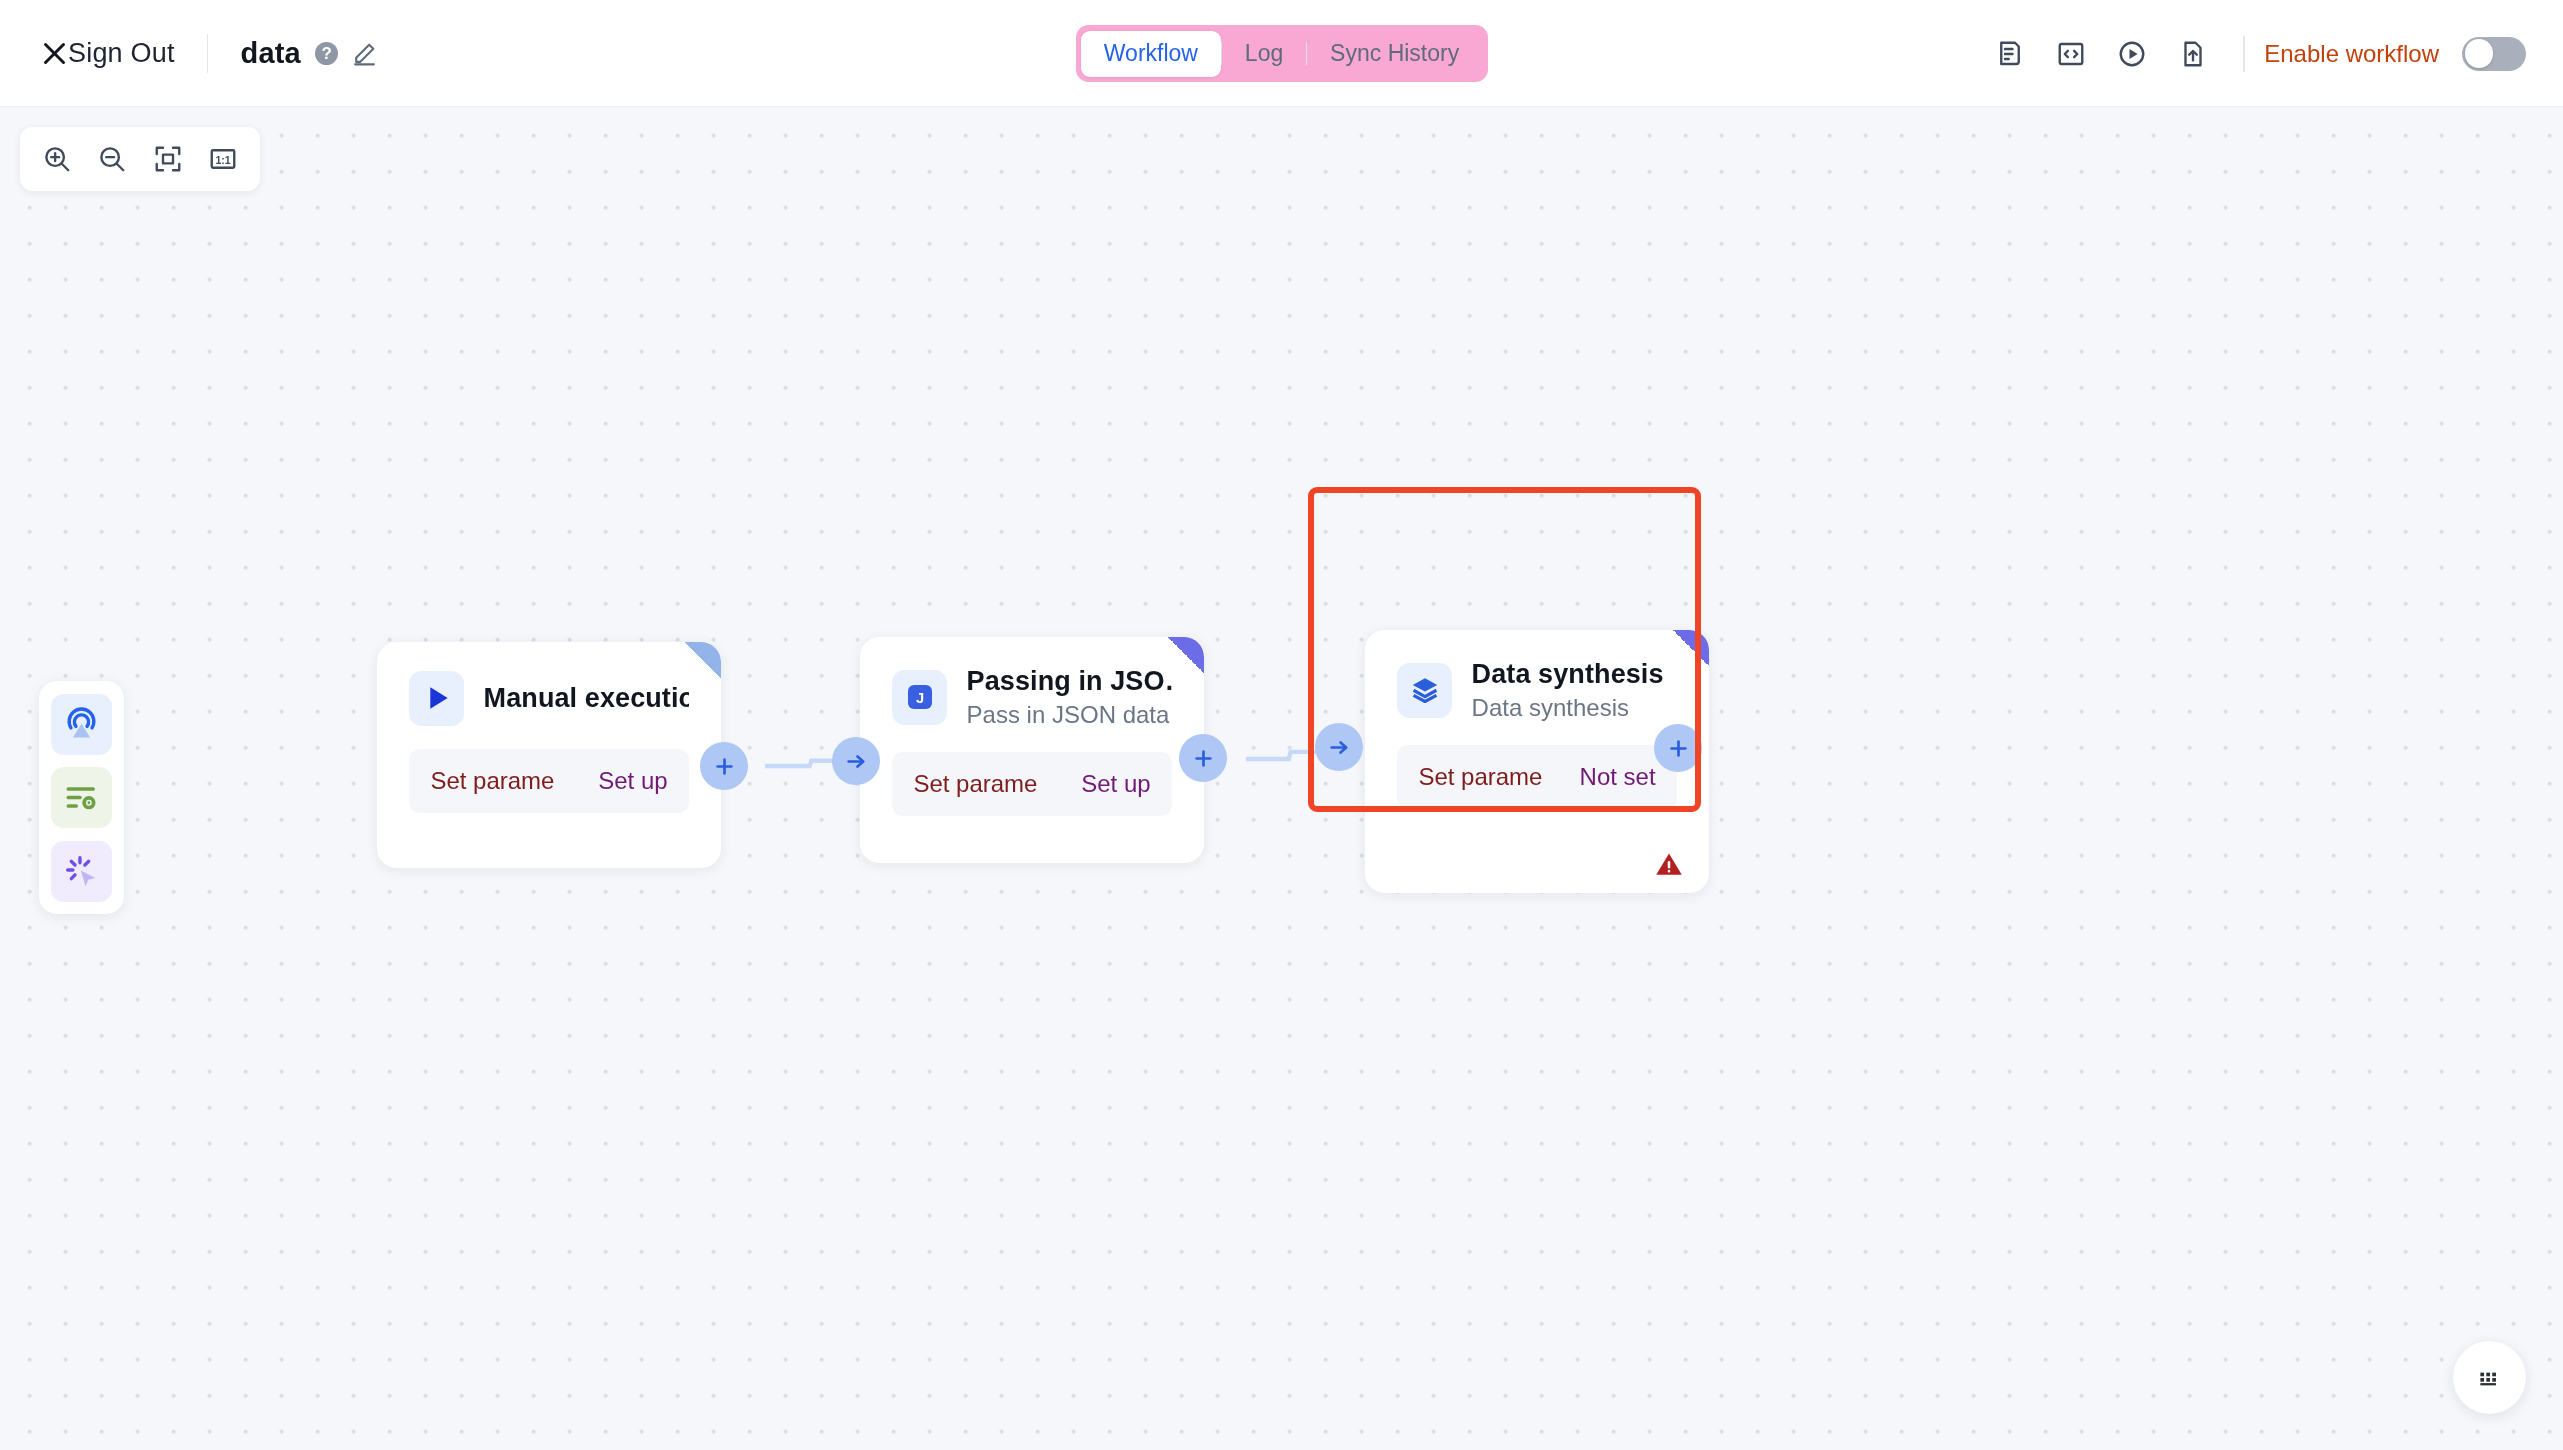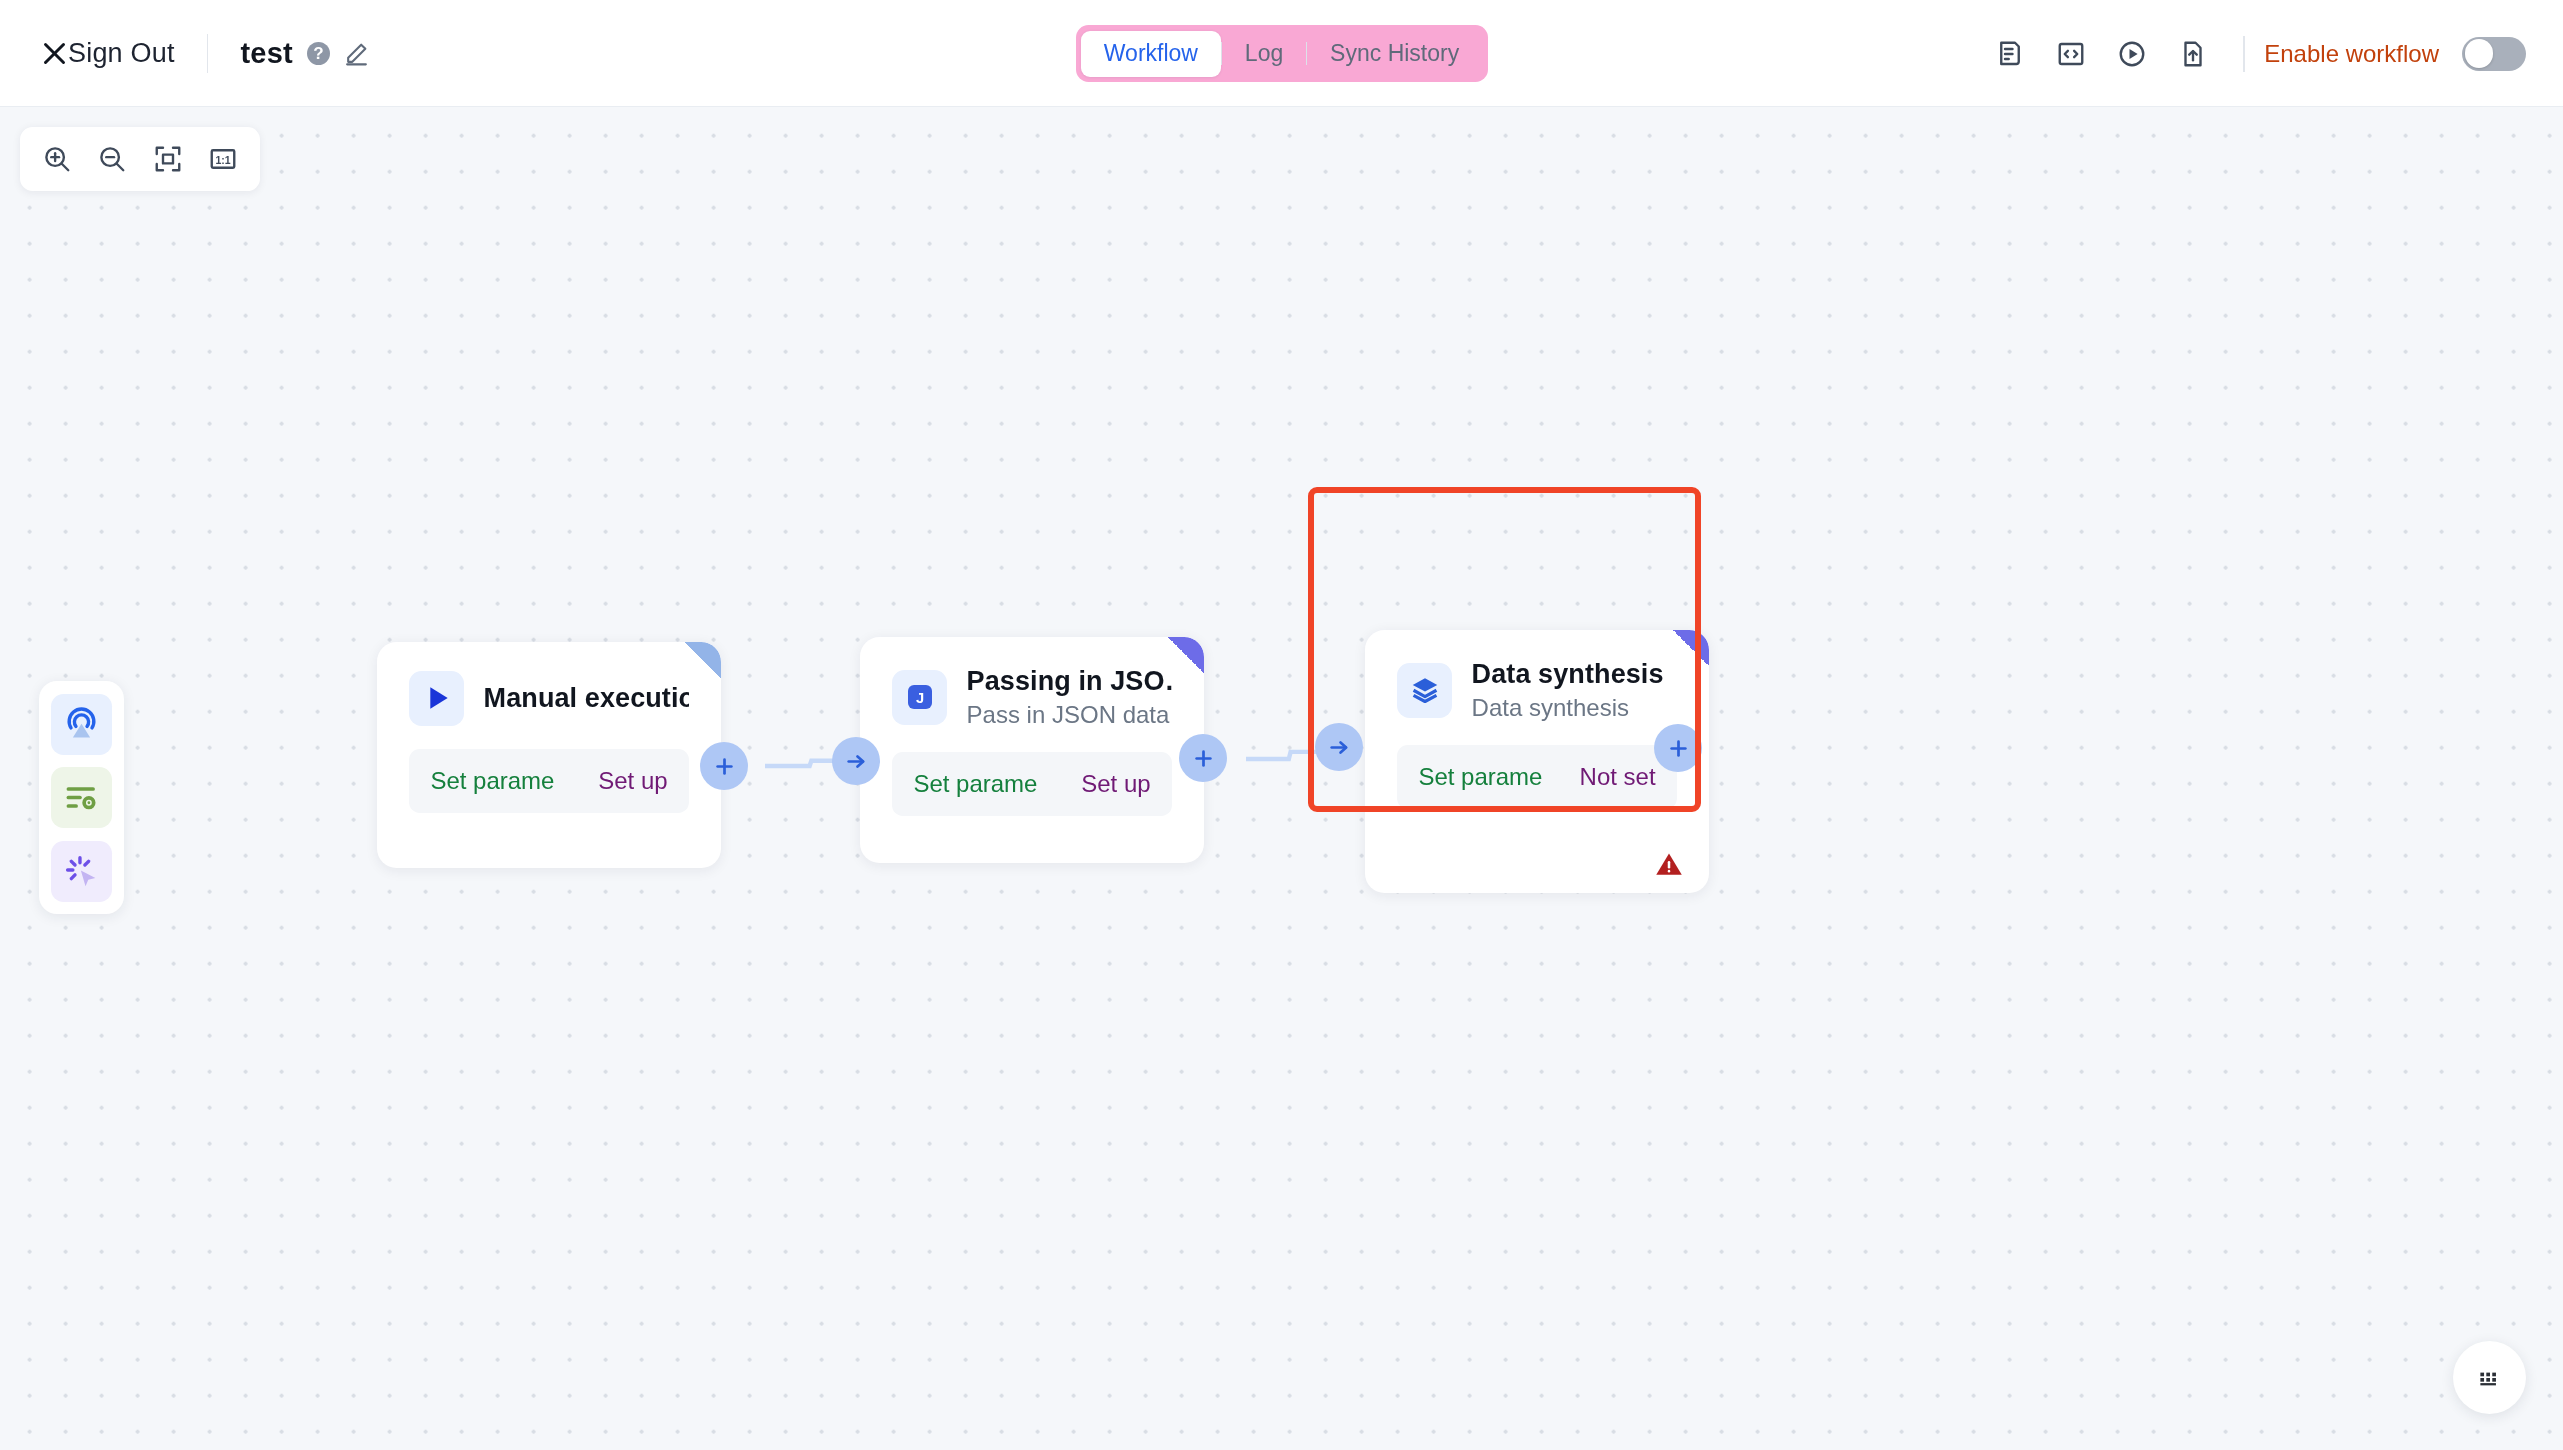--- a/index.html
+++ b/index.html
@@ -169,21 +169,21 @@
     font-size: 24px; color: #6b7685; margin-top: 4.4px;
     white-space: nowrap; overflow: hidden;
   }
   .param-row {
     margin-top: 23px;
     background: #f4f6f9; border-radius: 10.7px;
     height: 64px;
     display: flex; align-items: center; justify-content: space-between;
     padding: 0 21.4px;
   }
-  .param-label { font-size: 24px; color: #15803d; white-space: nowrap; }
+  .param-label { font-size: 24px; color: #7f1d1d; white-space: nowrap; }
   .param-value { font-size: 24px; color: #701a75; white-space: nowrap; text-align: right; }
   .corner-fold {
     position: absolute; top: 0; right: 0;
     width: 36px; height: 36px;
     border-top-right-radius: 19.6px;
   }
   .fold-blue { background: linear-gradient(225deg, #93b4e8 0 50%, transparent 50% 100%); }
   .fold-purple { background: linear-gradient(225deg, #6d6ce8 0 50%, transparent 50% 100%); }
   .warn-icon {
     position: absolute; right: 25px; bottom: 14.2px;
@@ -236,21 +236,21 @@
         <span>
           <svg class="signout-x" viewBox="0 0 24 24" fill="none" stroke="#11161f" stroke-width="2.6" stroke-linecap="round">
             <line x1="4" y1="4" x2="20" y2="20"></line>
               <line x1="20" y1="4" x2="4" y2="20"></line>
           </svg>
         </span>
         <span class="signout-label">Sign Out</span>
       </div>
       <div class="hdr-divider"></div>
       <div class="proj">
-        <span class="proj-title">test</span>
+        <span class="proj-title">data</span>
         <span class="help-badge">?</span>
         <span>
           <svg class="pencil" viewBox="0 0 24 24" fill="none" stroke="#5f6a7a" stroke-width="2" stroke-linecap="round" stroke-linejoin="round">
             <path d="M16.5 3.5l4 4L8 20H4v-4z"></path>
               <line x1="3" y1="22.4" x2="21" y2="22.4"></line>
           </svg>
         </span>
       </div>
     </div>
 

